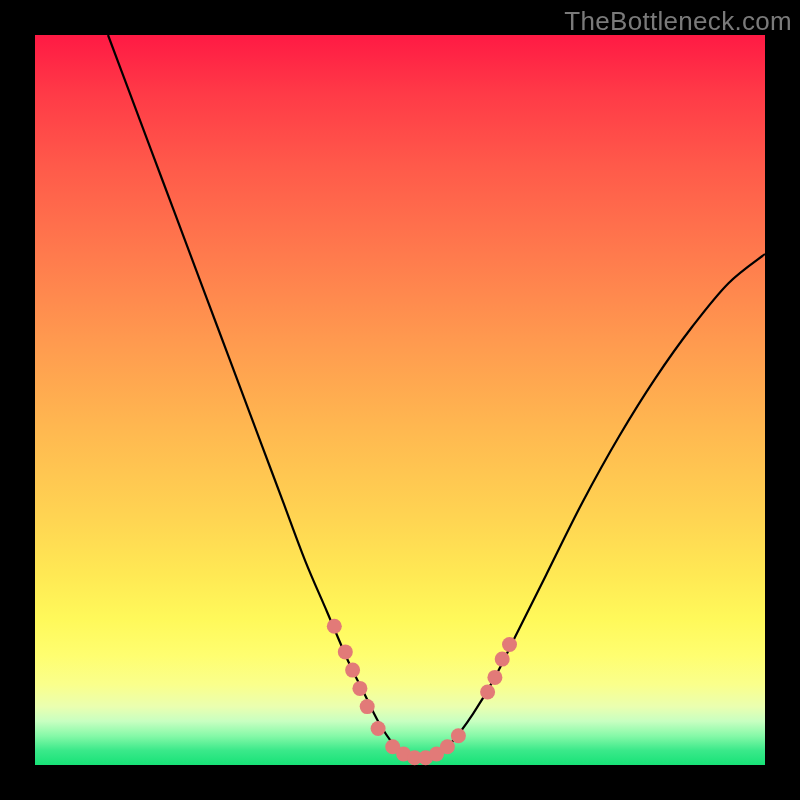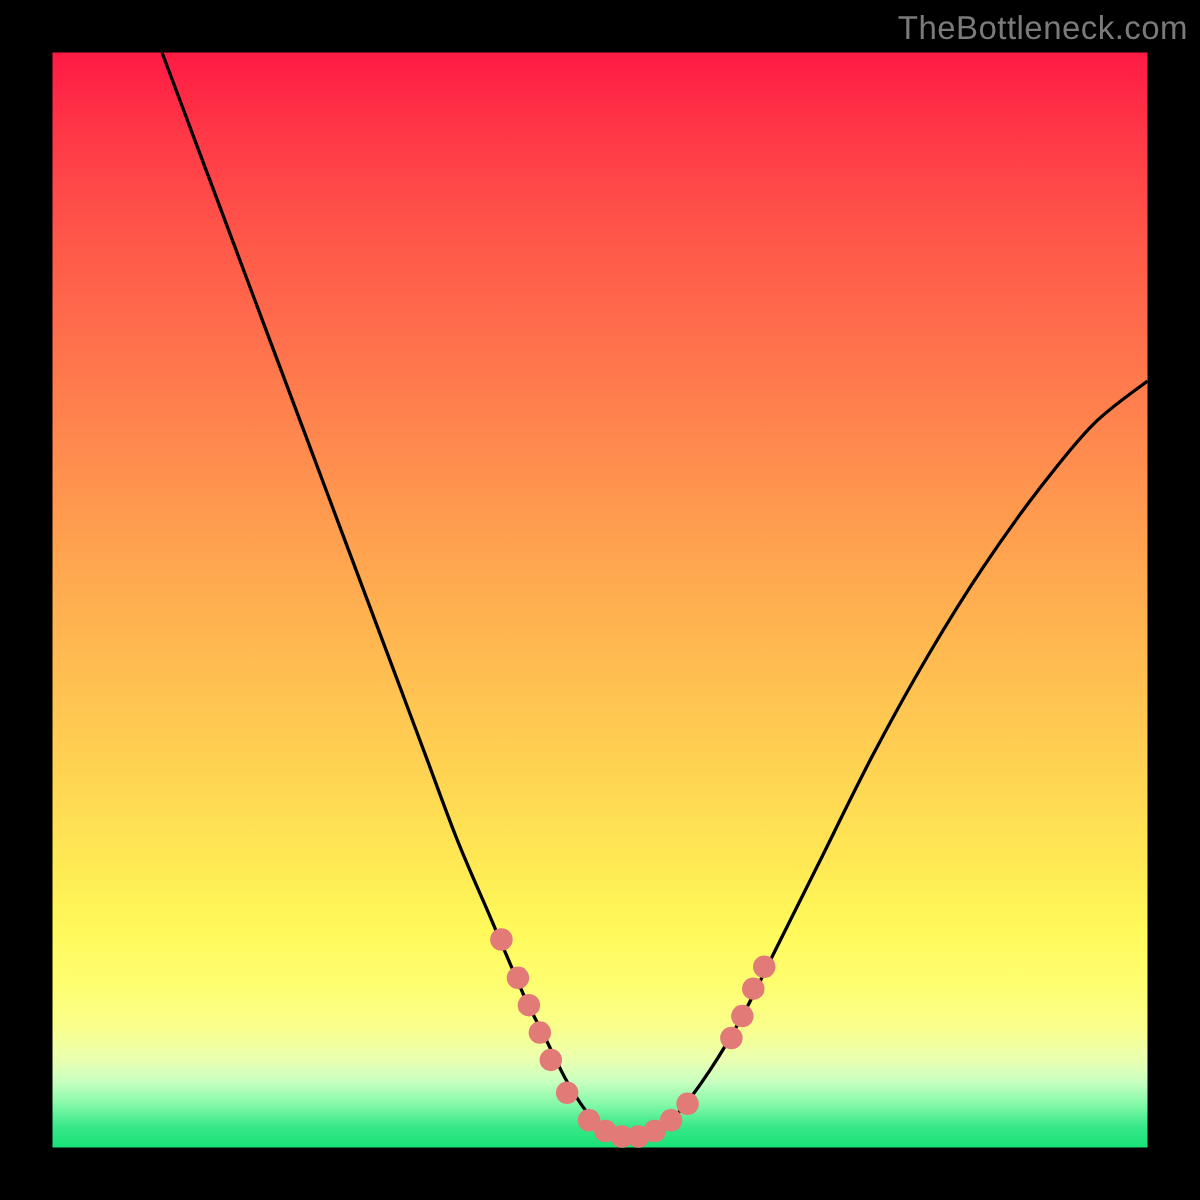--- a/index.html
+++ b/index.html
@@ -44,21 +44,21 @@
         #86f9a8 96%,
         #3be98a 98%,
         #17e277 100%
       );
   }
   .watermark {
     position: absolute;
     top: 6px;
     right: 8px;
     color: #7a7a7a;
-    font-size: 22px;
+    font-size: 26px;
     font-weight: 500;
     letter-spacing: 0.3px;
     text-align: right;
   }
   svg.curve {
     position: absolute;
     left: 0;
     top: 0;
     width: 730px;
     height: 730px;

